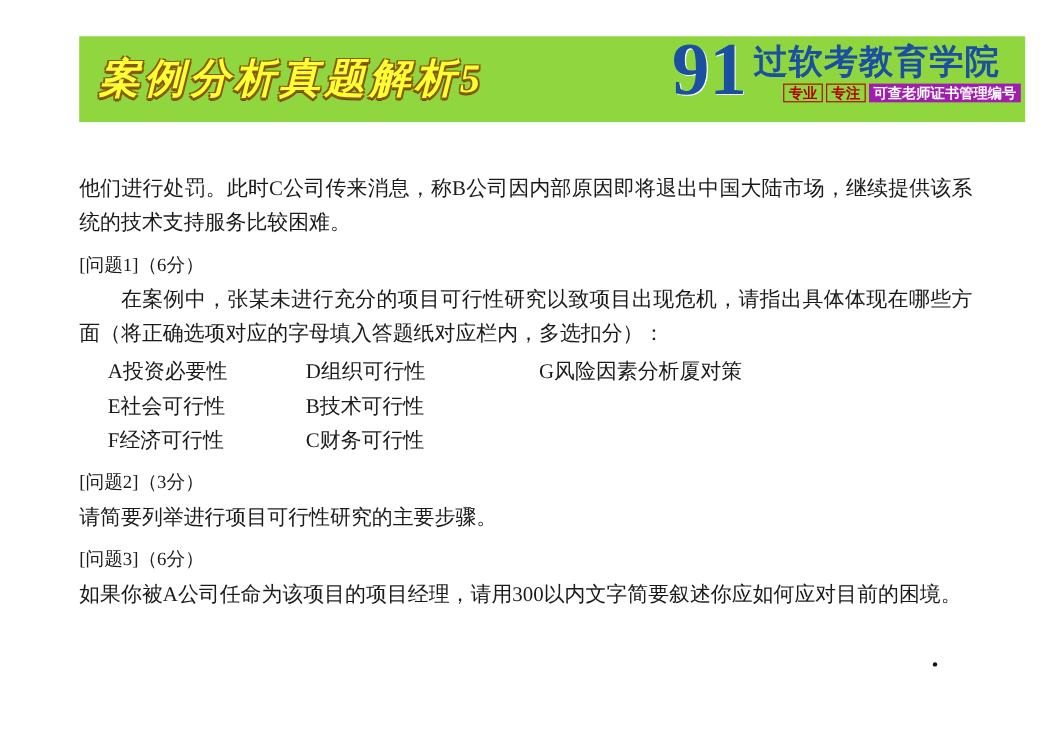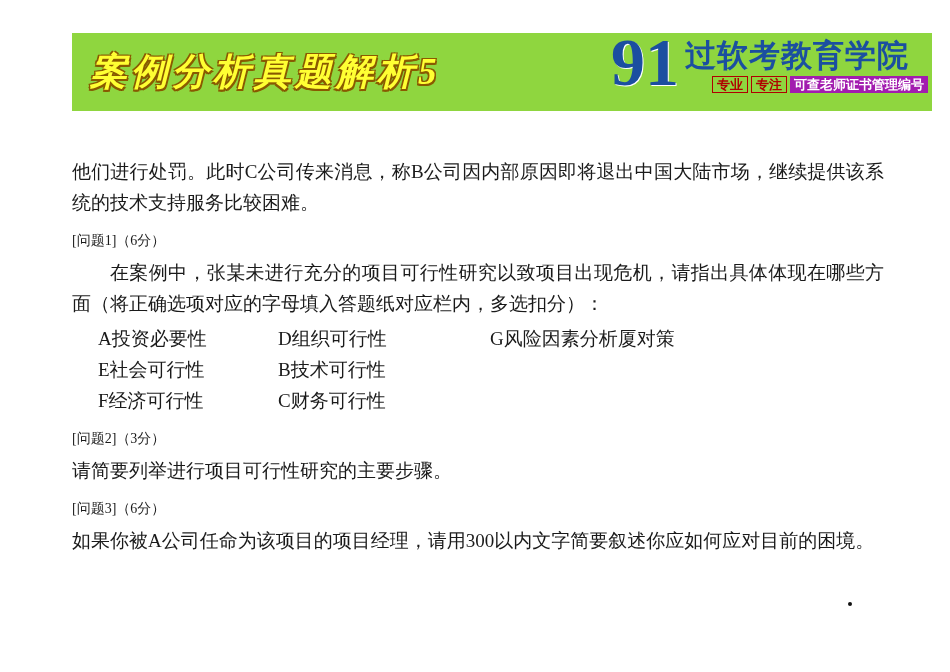--- a/index.html
+++ b/index.html
@@ -113,21 +113,21 @@
   .para {
     font-size: 19px;
     line-height: 31px;
     margin: 0 0 4px 0;
     text-align: justify;
   }
   .para.indent {
     text-indent: 38px;
   }
   .qhead {
-    font-size: 14px;
+    font-size: 17px;
     line-height: 33px;
     margin: 6px 0 0 0;
     font-weight: normal;
     font-family: Liberation Serif, serif;
   }
   .opts {
     margin: 2px 0 0 0;
   }
   .opt-row {
     display: flex;

